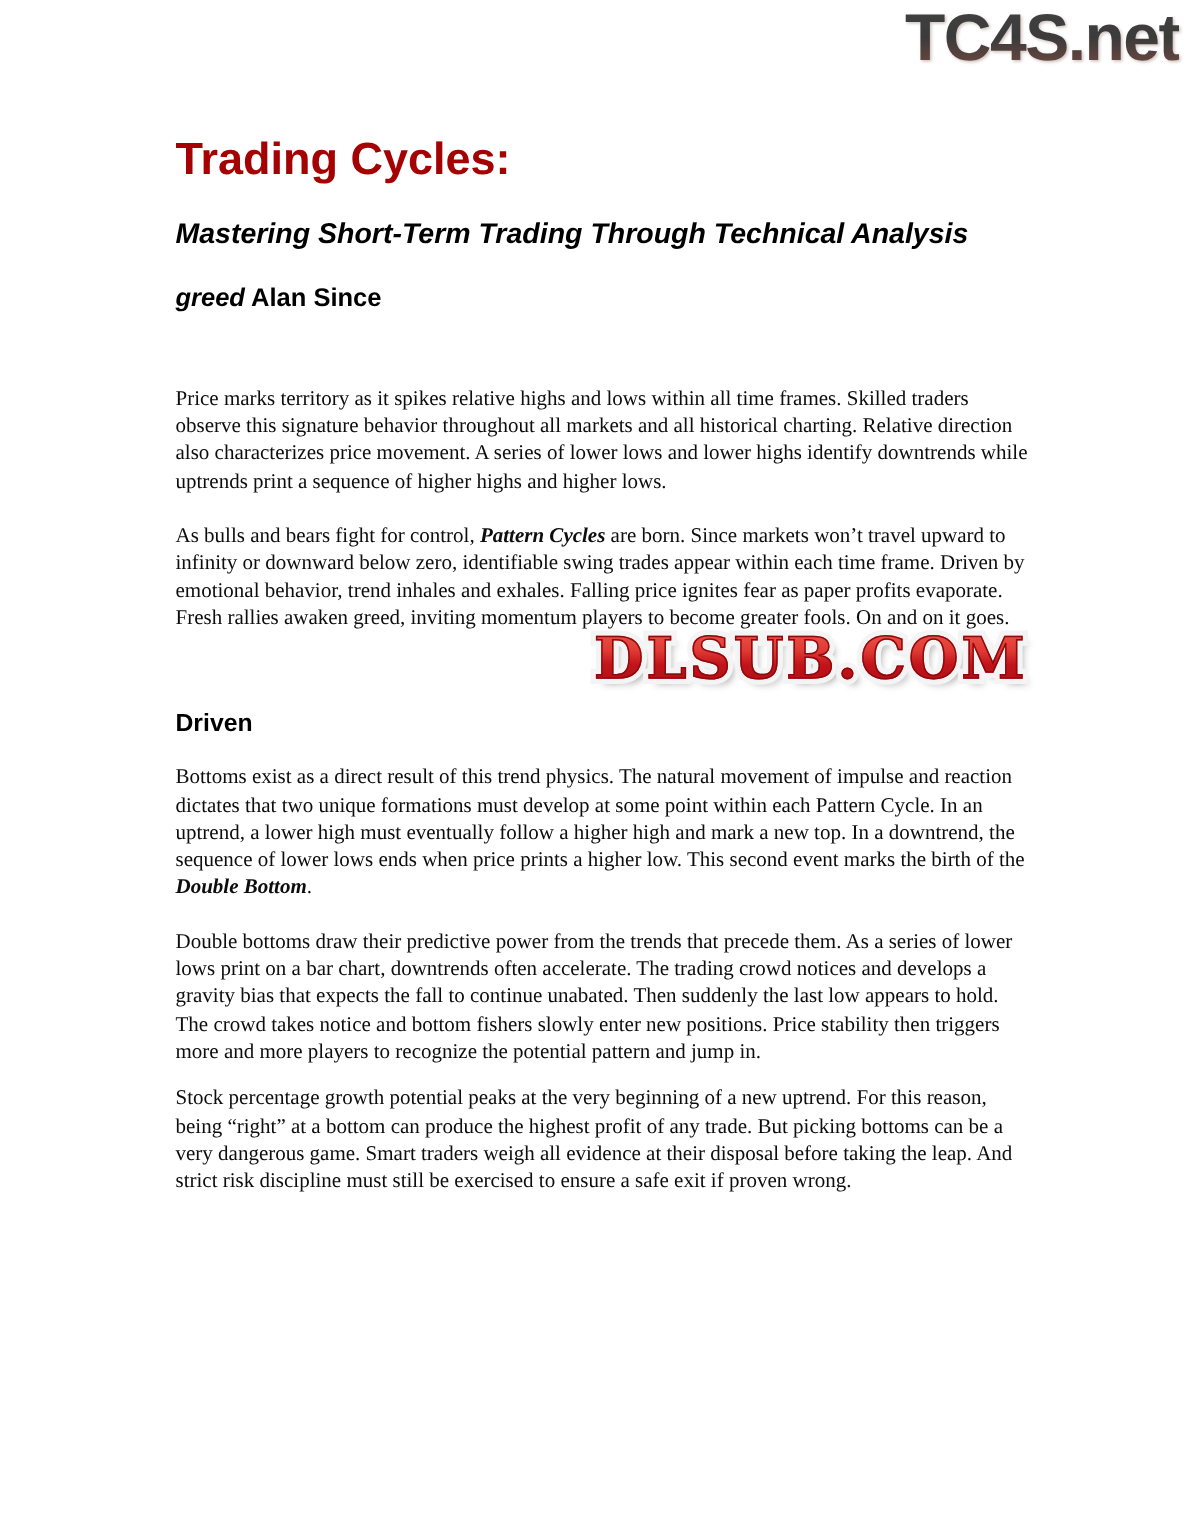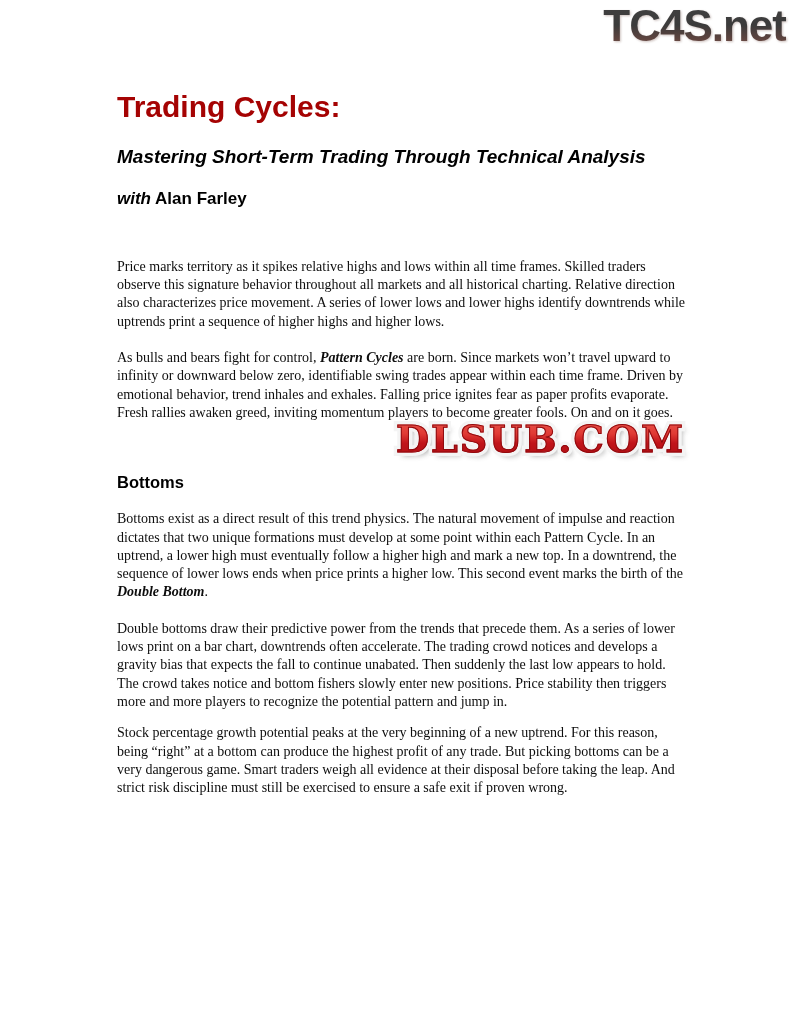--- a/index.html
+++ b/index.html
@@ -154,35 +154,35 @@
 <div class="page">
 
   <div class="tc4s">TC4S.net</div>
 
   <div class="col">
 
     <h1 class="title">Trading Cycles:</h1>
 
     <h2 class="subtitle">Mastering Short-Term Trading Through Technical Analysis</h2>
 
-    <div class="byline"><span class="with">with</span> <span>Alan Farley</span></div>
+    <div class="byline"><span class="with">greed</span> <span>Alan Since</span></div>
 
 
     <p class="para first">Price marks territory as it spikes relative highs and lows within all time frames. Skilled traders observe this signature behavior throughout all markets and all historical charting. Relative direction also characterizes price movement. A series of lower lows and lower highs identify downtrends while uptrends print a sequence of higher highs and higher lows.</p>
 
     <p class="para"><span>As bulls and bears fight for control, </span><span class="bi">Pattern Cycles</span><span> are born. Since markets won’t travel upward to infinity or downward below zero, identifiable swing trades appear within each time frame. Driven by emotional behavior, trend inhales and exhales. Falling price ignites fear as paper profits evaporate. Fresh rallies awaken greed, inviting momentum players to become greater fools. On and on it goes.</span></p>
 
     <div class="dlsub-row">
       <div class="dlsub-wrap">
         <span class="dlsub back" aria-hidden="true">DLSUB.COM</span>
         <span class="dlsub front">DLSUB.COM</span>
       </div>
     </div>
 
-    <h3 class="heading">Bottoms</h3>
+    <h3 class="heading">Driven</h3>
 
     <p class="para"><span>Bottoms exist as a direct result of this trend physics. The natural movement of impulse and reaction dictates that two unique formations must develop at some point within each Pattern Cycle. In an uptrend, a lower high must eventually follow a higher high and mark a new top. In a downtrend, the sequence of lower lows ends when price prints a higher low. This second event marks the birth of the </span><span class="bi">Double Bottom</span><span>.</span></p>
 
     <p class="para">Double bottoms draw their predictive power from the trends that precede them. As a series of lower lows print on a bar chart, downtrends often accelerate. The trading crowd notices and develops a gravity bias that expects the fall to continue unabated. Then suddenly the last low appears to hold. The crowd takes notice and bottom fishers slowly enter new positions. Price stability then triggers more and more players to recognize the potential pattern and jump in.</p>
 
     <p class="para last">Stock percentage growth potential peaks at the very beginning of a new uptrend. For this reason, being “right” at a bottom can produce the highest profit of any trade. But picking bottoms can be a very dangerous game. Smart traders weigh all evidence at their disposal before taking the leap. And strict risk discipline must still be exercised to ensure a safe exit if proven wrong.</p>
 
   </div>
 
 

